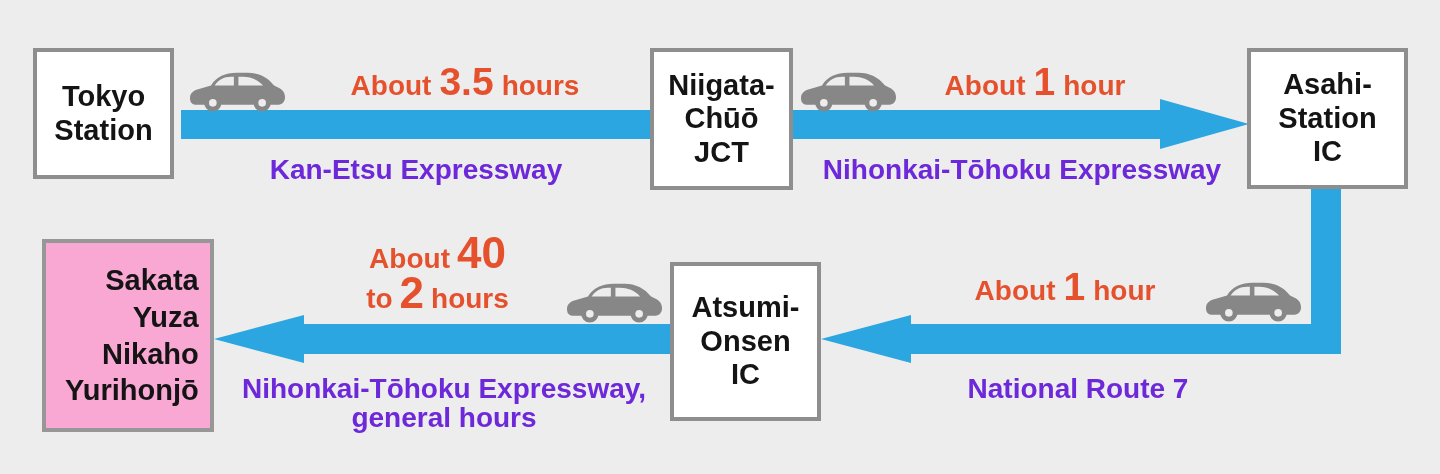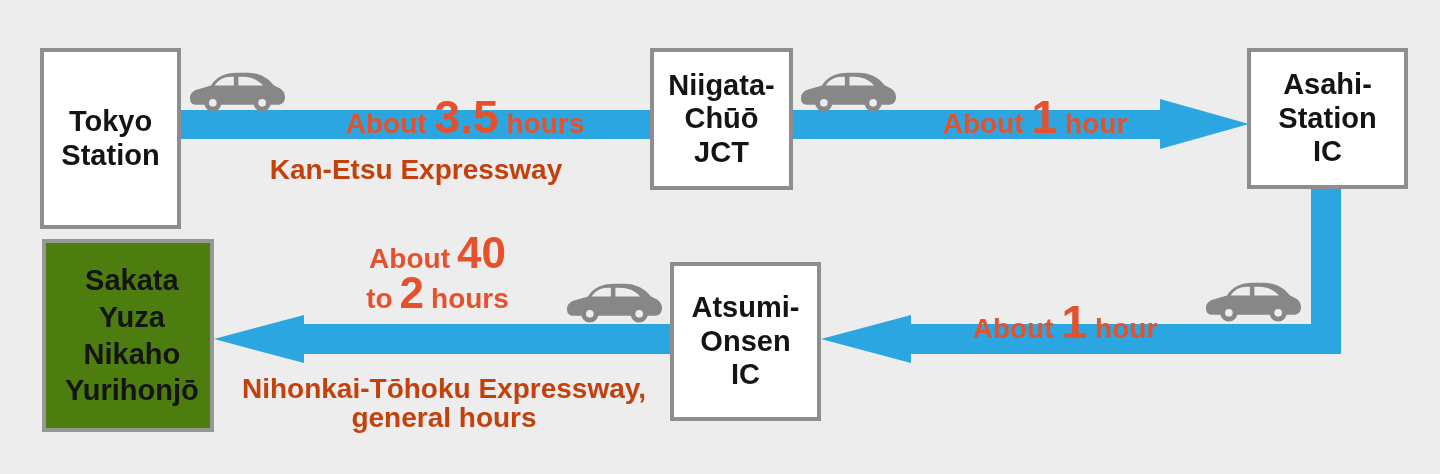--- a/index.html
+++ b/index.html
@@ -34,51 +34,51 @@
     border:4px solid #8e8e8e;
     display:flex;align-items:center;justify-content:center;
     text-align:center;
     font-weight:700;
     font-size:29px;
     line-height:1.16;
     color:#141414;
     white-space:pre-line;
   }
   .node.destination{
-    background:#4d7c0f;
+    background:#f9a8d4;
     border-color:#979797;
     justify-content:flex-start;
-    text-align:center;
+    text-align:right;
     padding-left:19px;
     font-size:29px;
     line-height:1.26;
   }
   
   .time{
     position:absolute;
     display:flex;align-items:baseline;justify-content:center;
     gap:8px;
     color:#e5512d;
     font-weight:700;
     font-size:28px;
     line-height:1.1;
     white-space:nowrap;
   }
-  .time .big{font-size:46px;line-height:1;margin-top:32px;}
+  .time .big{font-size:39px;line-height:1;}
   .time-stack{
     position:absolute;
     display:flex;flex-direction:column;align-items:center;
     color:#e5512d;font-weight:700;font-size:28px;
   }
   .time-stack .row{display:flex;align-items:baseline;gap:7px;line-height:1.0;white-space:nowrap;}
   .time-stack .big{font-size:44px;line-height:0.9;}
   
   .road{
     position:absolute;
-    color:#c2410c;
+    color:#6d28d9;
     font-weight:700;
     font-size:28px;
     line-height:1.05;
     text-align:center;
     white-space:pre-line;
   }
   .car{position:absolute;}
 </style>
 </head>
 <body>
@@ -152,24 +152,26 @@
       <span class="big">40</span>
     </div>
     <div class="row">
       <span>to</span>
       <span class="big">2</span>
       <span>hours</span>
     </div>
   </div>
 
   <div class="road" style="left:181px;top:155px;width:470px;">Kan-Etsu Expressway</div>
+  <div class="road" style="left:792px;top:155px;width:460px;">Nihonkai-Tōhoku Expressway</div>
+  <div class="road" style="left:913px;top:374px;width:330px;">National Route 7</div>
   <div class="road" style="left:229px;top:374px;width:430px;">Nihonkai-Tōhoku Expressway,
 general hours</div>
 
-  <div class="node" style="left:40px;top:48px;width:141px;height:181px;">
+  <div class="node" style="left:33px;top:48px;width:141px;height:131px;">
     <span>Tokyo
 Station</span>
   </div>
   <div class="node" style="left:650px;top:48px;width:143px;height:142px;">
     <span>Niigata-
 Chūō
 JCT</span>
   </div>
   <div class="node" style="left:1247px;top:48px;width:161px;height:141px;">
     <span>Asahi-

